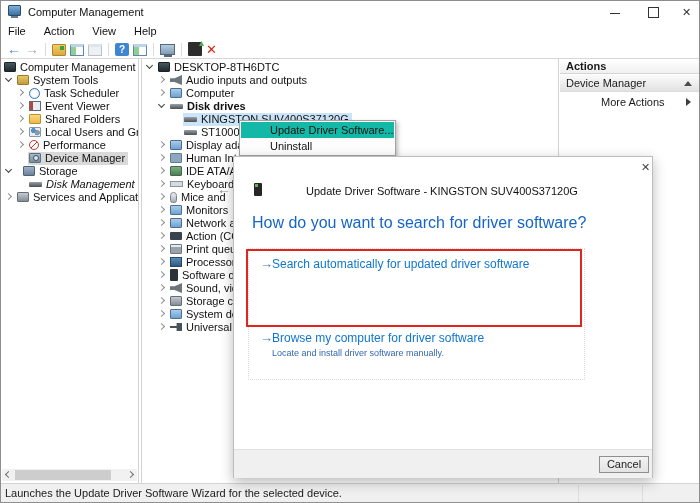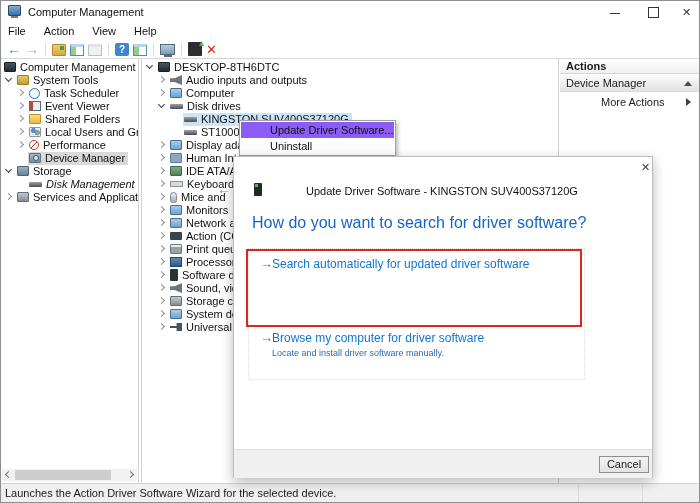--- a/index.html
+++ b/index.html
@@ -92,21 +92,21 @@
   
   .ap-header{position:absolute;left:0;top:0;width:100%;height:15px;border-bottom:1px solid #d4d4d4;background:linear-gradient(#ffffff,#f0f0f0);font-weight:bold;padding:1px 0 0 6px;}
   .ap-group{position:absolute;left:0;top:16px;width:100%;height:17px;background:linear-gradient(#fbfbfb,#e2e2e2);border-bottom:1px solid #dadada;padding:2px 0 0 6px;}
   .ap-up{position:absolute;right:8px;top:22px;width:0;height:0;border-left:4px solid transparent;border-right:4px solid transparent;border-bottom:5px solid #4d4d4d;}
   .ap-more{position:absolute;left:0;top:35px;width:100%;height:16px;padding:2px 0 0 41px;}
   .ap-right{position:absolute;right:9px;top:39px;width:0;height:0;border-top:4px solid transparent;border-bottom:4px solid transparent;border-left:5px solid #3f3f3f;}
 
   
   #ctxmenu{position:absolute;left:238px;top:119px;width:157px;background:#fdfdfd;border:1px solid #a3a3a3;box-shadow:2px 2px 4px rgba(0,0,0,.25);padding:1px;z-index:40;}
   .cm-item{height:16px;line-height:16px;padding-left:29px;color:#111;white-space:nowrap;}
-  .cm-hl{background:#8b5cf6;}
+  .cm-hl{background:#14b8a6;}
 
   
   .stray-arrow{position:absolute;left:216px;top:180px;color:#8a8a8a;font-size:14px;z-index:45;}
 
   
   #wizard{position:absolute;left:232px;top:155px;width:420px;height:322px;background:#fff;border:1px solid #bdbdbd;box-shadow:0 4px 12px rgba(0,0,0,.28);z-index:50;}
   .wiz-close{position:absolute;left:404px;top:3px;width:16px;height:16px;}
   .wiz-close::before{content:"✕";position:absolute;left:3px;top:1px;font-size:11px;color:#3f3f3f;}
   .wiz-dev-icon{position:absolute;left:20px;top:26px;width:8px;height:13px;background:#262626;border-radius:1px;}
   .wiz-dev-icon::after{content:"";position:absolute;left:1px;top:1px;width:3px;height:3px;background:#58b658;}
@@ -175,21 +175,21 @@
           </div>
           <div class="trow" style="top: 80px;">
             <span class="ar closed" style="left: 17px;"></span>
             <span class="selwrap" style="left: 27px;"><span class="ic ic-performance"></span><span class="tlabel">Performance</span></span>
           </div>
           <div class="trow" style="top: 93px;">
             <span class="selwrap sel-inactive" style="left: 27px;"><span class="ic ic-device-manager"></span><span class="tlabel">Device Manager</span></span>
           </div>
           <div class="trow" style="top: 106px;">
             <span class="ar open" style="left: 5px;"></span>
-            <span class="selwrap" style="left: 15px;"><span class="ic ic-storage"></span><span class="tlabel">Storage</span></span>
+            <span class="selwrap" style="left: 21px;"><span class="ic ic-storage"></span><span class="tlabel">Storage</span></span>
           </div>
           <div class="trow" style="top: 119px;">
             <span class="selwrap" style="left: 27px; font-style: italic;"><span class="ic ic-disk-management"></span><span class="tlabel">Disk Management</span></span>
           </div>
           <div class="trow" style="top: 132px;">
             <span class="ar closed" style="left: 5px;"></span>
             <span class="selwrap" style="left: 15px;"><span class="ic ic-services-applications"></span><span class="tlabel">Services and Applications</span></span>
           </div>
         </div>
       <div class="hscroll">
@@ -207,21 +207,21 @@
             <span class="selwrap" style="left: 15px;"><span class="ic ic-computer"></span><span class="tlabel">DESKTOP-8TH6DTC</span></span>
           </div>
           <div class="trow" style="top: 15px;">
             <span class="ar closed" style="left: 17px;"></span>
             <span class="selwrap" style="left: 27px;"><span class="ic ic-speaker"></span><span class="tlabel">Audio inputs and outputs</span></span>
           </div>
           <div class="trow" style="top: 28px;">
             <span class="ar closed" style="left: 17px;"></span>
             <span class="selwrap" style="left: 27px;"><span class="ic ic-monitor"></span><span class="tlabel">Computer</span></span>
           </div>
-          <div class="trow" style="top: 41px;">
+          <div class="trow" style="top: 41px; font-weight: bold;">
             <span class="ar open" style="left: 17px;"></span>
             <span class="selwrap" style="left: 27px;"><span class="ic ic-disk-drive"></span><span class="tlabel">Disk drives</span></span>
           </div>
           <div class="trow" style="top: 54px;">
             <span class="selwrap sel-active" style="left: 41px;"><span class="ic ic-disk-drive"></span><span class="tlabel">KINGSTON SUV400S37120G</span></span>
           </div>
           <div class="trow" style="top: 67px;">
             <span class="selwrap" style="left: 41px;"><span class="ic ic-disk-drive"></span><span class="tlabel">ST1000D</span></span>
           </div>
           <div class="trow" style="top: 80px;">
@@ -318,18 +318,18 @@
     <div class="wiz-opt-desc opt2-desc" style="color: rgb(52, 104, 176);">Locate and install driver software manually.</div>
 
     <div class="redbox" style="border-color: rgb(224, 37, 28);"></div>
 
     <div class="wiz-footer">
       <div class="btn-cancel">Cancel</div>
     </div>
   </div>
 
   <div class="statusbar">
-    <span class="txt">Launches the Action Driver Software Wizard for the selected device.</span>
+    <span class="txt">Launches the Update Driver Software Wizard for the selected device.</span>
     <span class="sb-sep" style="left:577px"></span>
     <span class="sb-sep" style="left:641px"></span>
   </div>
 
 </div>
 
 </body></html>

